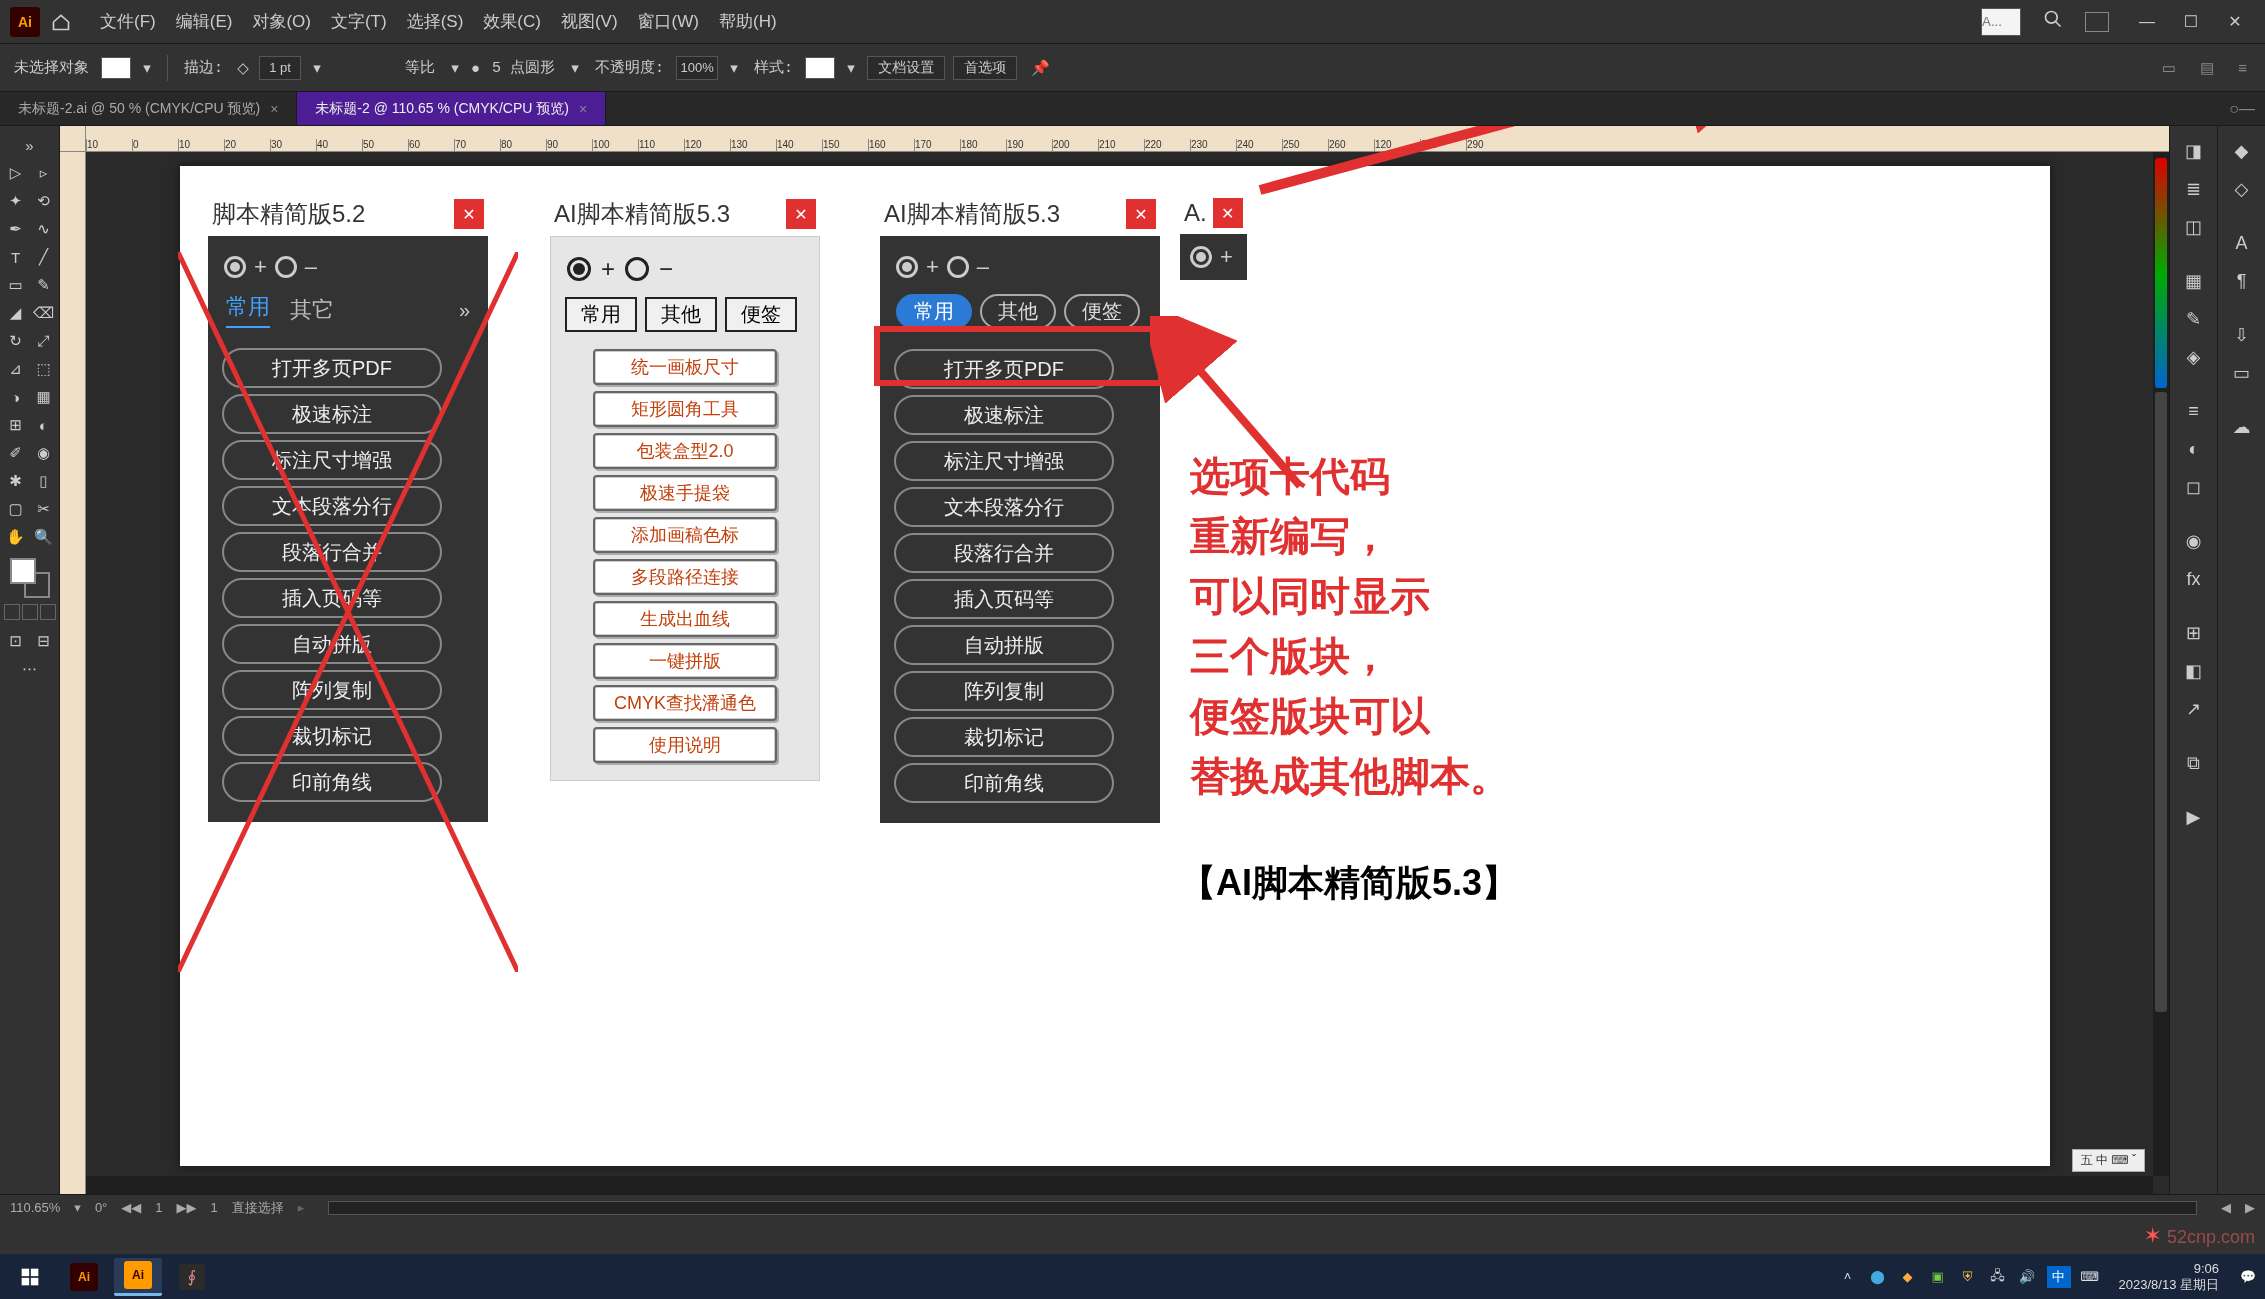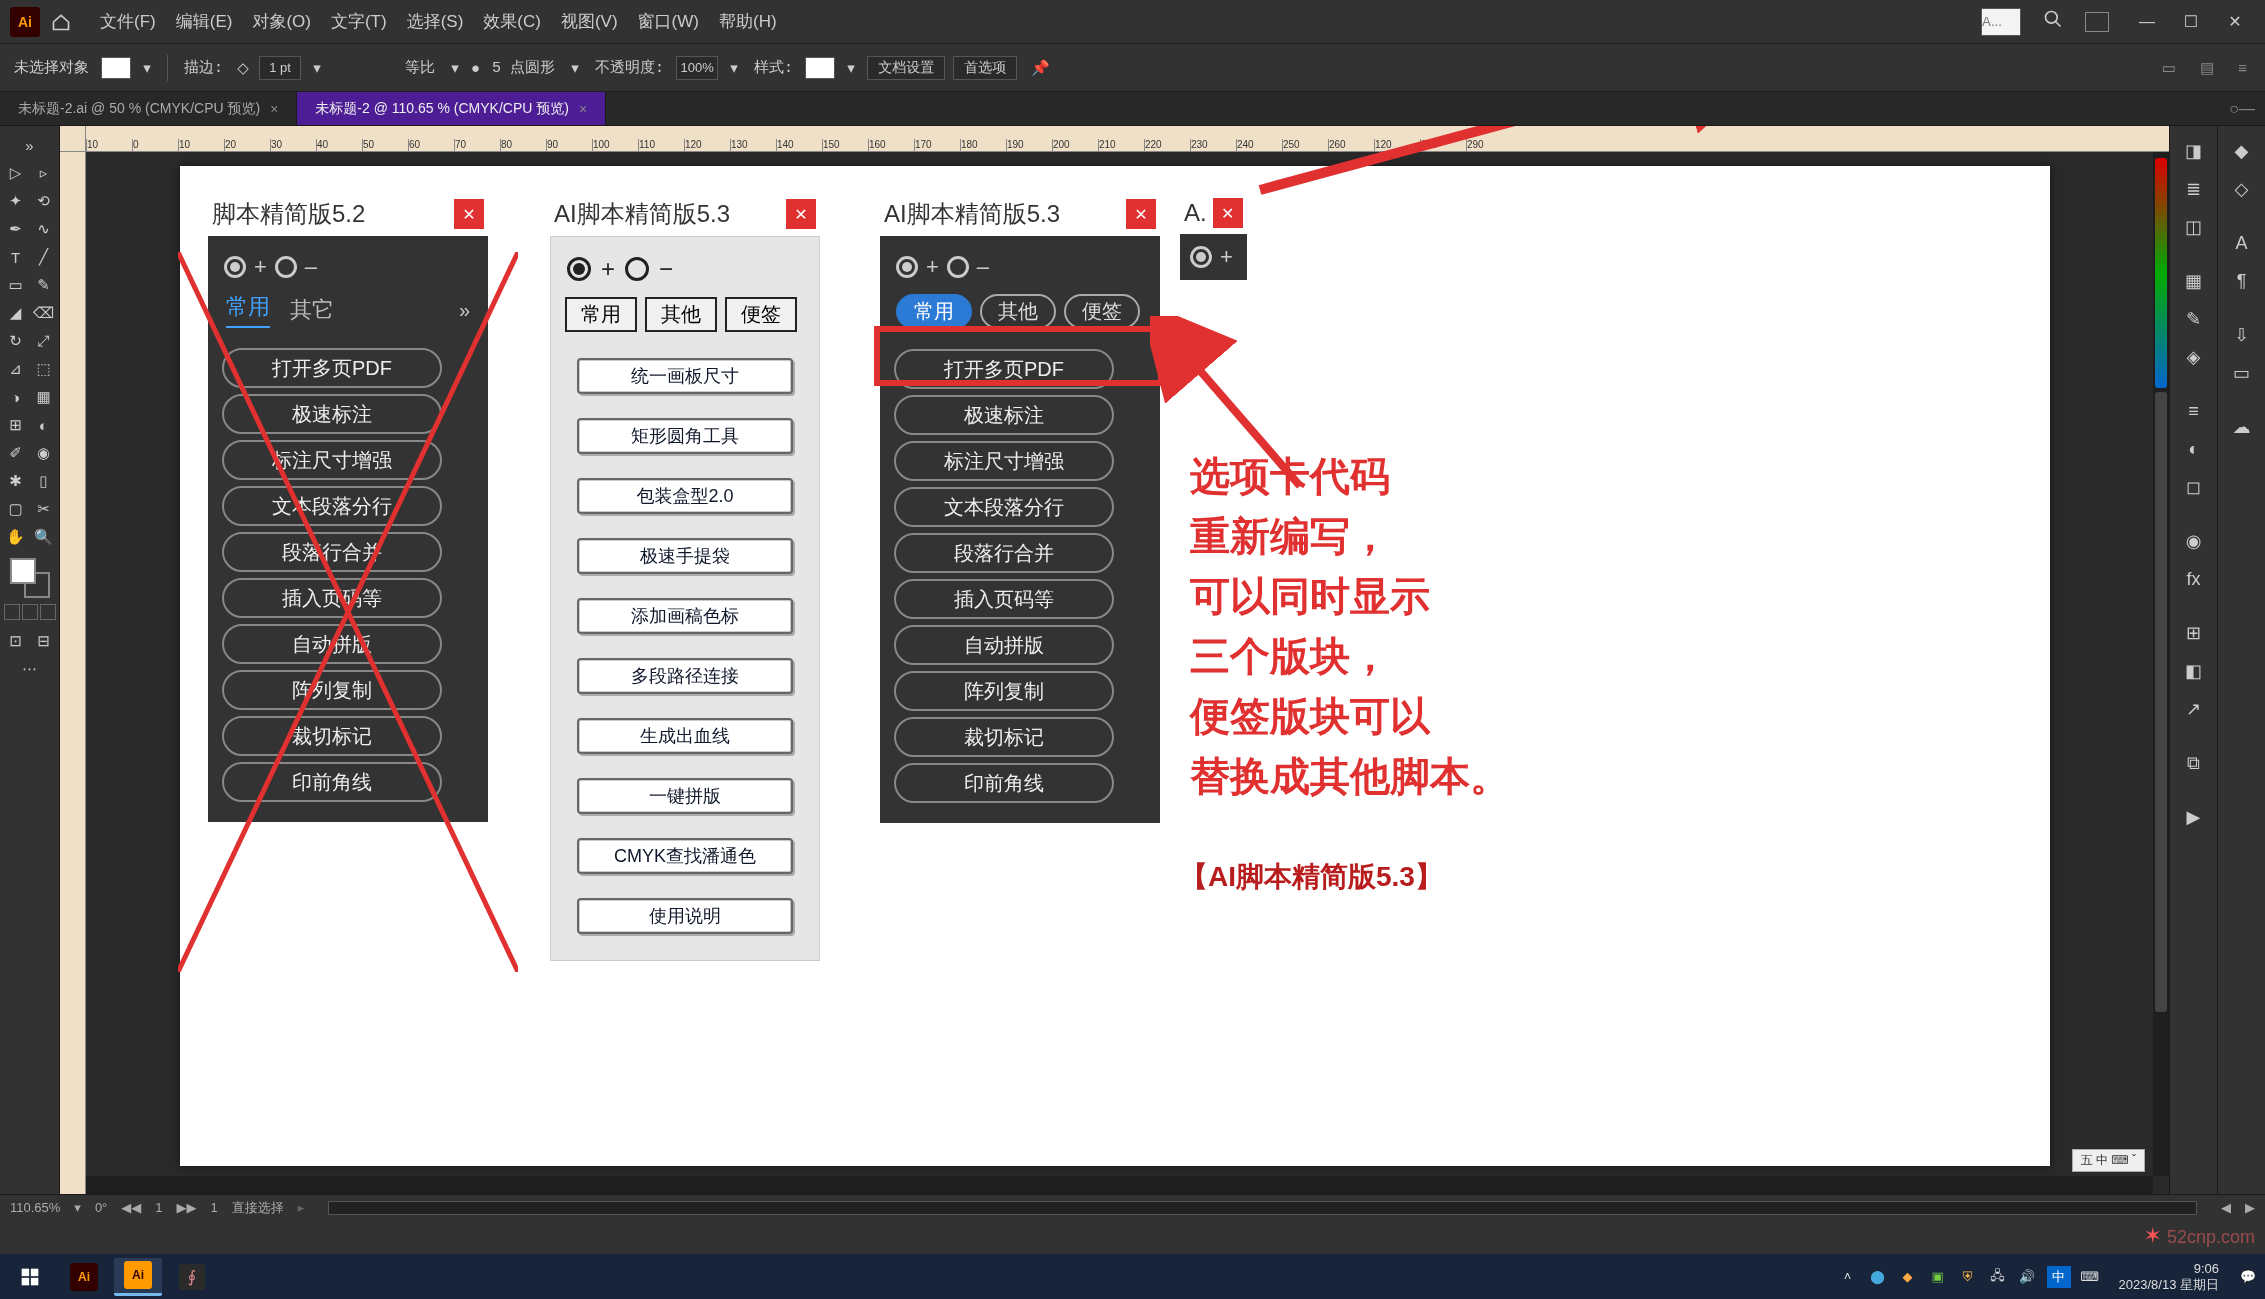--- a/index.html
+++ b/index.html
@@ -63,21 +63,21 @@
 .p1-title { display:flex; align-items:center; justify-content:space-between; background:transparent; font-size:24px; color:#333; padding:6px 4px; }
 .p1-close { width:30px; height:30px; background:#e03030; color:#fff; display:flex; align-items:center; justify-content:center; font-size:16px; cursor:pointer; }
 .dark-body { background:#333; padding:14px; border-radius:0; }
 .radio-row { display:flex; align-items:center; gap:8px; color:#ccc; font-size:22px; padding:4px 2px; }
 .rcircle { width:22px; height:22px; border:3px solid #ccc; border-radius:50%; position:relative; }
 .rcircle.sel::after { content:''; position:absolute; left:3px; top:3px; right:3px; bottom:3px; background:#ccc; border-radius:50%; }
 .tab-row { display:flex; gap:20px; padding:8px 4px 14px; align-items:center; color:#bbb; font-size:22px; }
 .tab-row .tab.active { color:#3fa2ff; border-bottom:2px solid #3fa2ff; padding-bottom:4px; }
 .dchevron { margin-left:auto; font-size:20px; color:#ccc; cursor:pointer; }
 .pill-btn { width:220px; height:40px; border:2px solid #888; border-radius:22px; color:#eee; background:transparent; display:flex; align-items:center; justify-content:center; font-size:20px; margin:6px 0; cursor:pointer; }
-.pill-btn-light { width:216px; height:36px; border:2px solid #666; border-radius:4px; background:#fff; color:#0f172a; display:flex; align-items:center; justify-content:center; font-size:18px; margin:12px 0; cursor:pointer; box-shadow: inset 0 0 0 1px #ccc, 2px 2px 0 #aaa; }
+.pill-btn-light { width:184px; height:36px; border:2px solid #666; border-radius:4px; background:#fff; color:#c2410c; display:flex; align-items:center; justify-content:center; font-size:18px; margin:3px 0; cursor:pointer; box-shadow: inset 0 0 0 1px #ccc, 2px 2px 0 #aaa; }
 
 
 .light-body { background:#e6e6e6; padding:14px; border:1px solid #ccc; }
 .light-radio-row { display:flex; align-items:center; gap:10px; font-size:24px; padding:4px 2px; color:#222; }
 .lrcircle { width:24px; height:24px; border:3px solid #222; border-radius:50%; position:relative; }
 .lrcircle.sel::after { content:''; position:absolute; left:3px; top:3px; right:3px; bottom:3px; background:#222; border-radius:50%; }
 .ltab-row { display:flex; gap:8px; padding:10px 0 14px; }
 .ltab { border:2px solid #222; padding:2px 14px; font-size:20px; cursor:pointer; background:#f0f0f0; }
 
 
@@ -430,21 +430,21 @@
           <span style="color:#ccc;font-size:22px;">+</span>
         </div>
       </div>
 
       <div class="anno" style="left:1010px; top:280px; color:#e03030; white-space:pre;">选项卡代码
 重新编写，
 可以同时显示
 三个版块，
 便签版块可以
 替换成其他脚本。</div>
-      <div class="anno" style="left:1000px; top:690px; color:#b91c1c; font-size:28px;">【AI脚本精简版5.3】</div>
+      <div class="anno" style="left:1000px; top:690px; color:#000000; font-size:36px;">【AI脚本精简版5.3】</div>
 
       <svg class="arrow-svg" style="left:970px; top:150px;" width="160" height="200">
         <defs>
             <marker id="ah2" markerWidth="12" markerHeight="12" refX="6" refY="6" orient="auto">
               <path d="M0,0 L12,6 L0,12 Z" fill="#e03030"></path>
             </marker>
           </defs>
         <line x1="150" y1="170" x2="20" y2="20" stroke="#e03030" stroke-width="8" marker-end="url(#ah2)"></line>
       </svg>
     </div>

